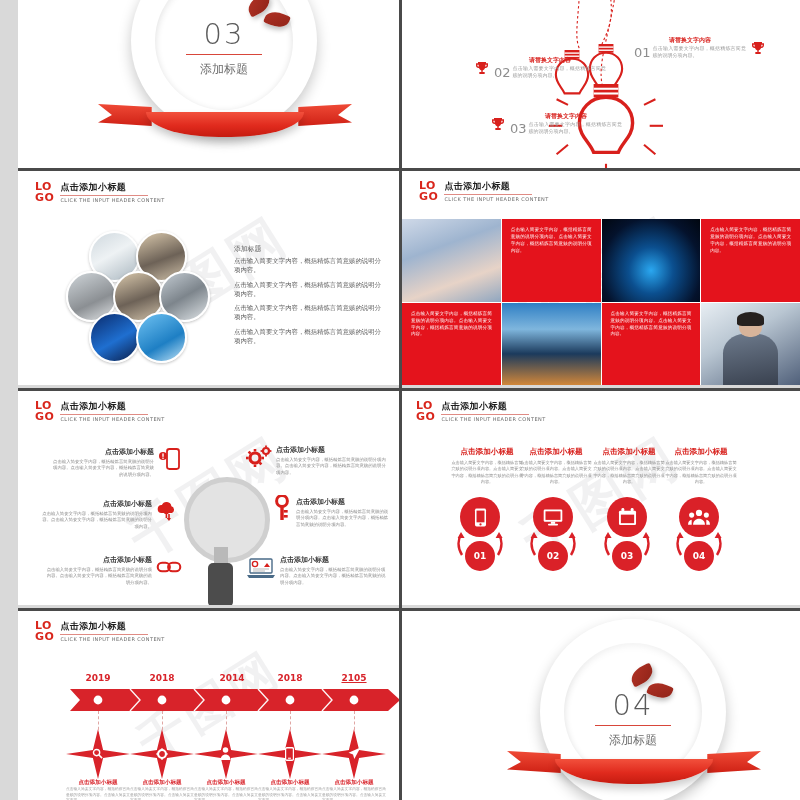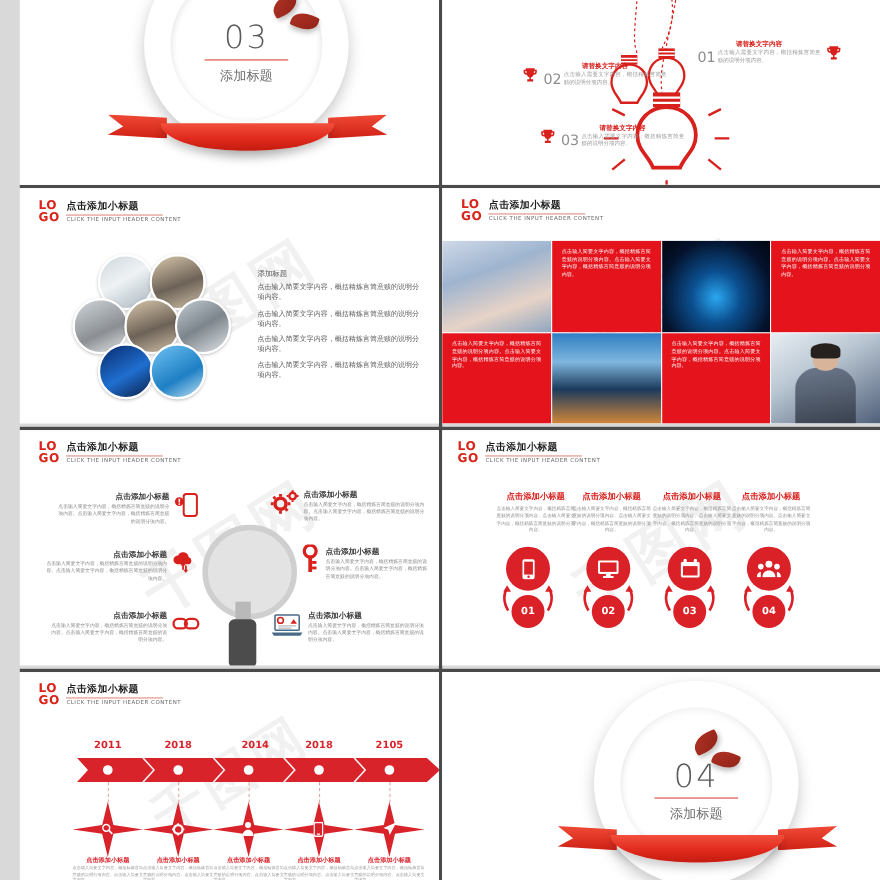--- a/index.html
+++ b/index.html
@@ -544,25 +544,25 @@
         <path d="M188 0 L198 11 L188 22"></path>
             <path d="M252 0 L262 11 L252 22"></path>
       </g>
       <circle cx="28" cy="11" r="4.4" fill="#fff"></circle>
           <circle cx="92" cy="11" r="4.4" fill="#fff"></circle>
       <circle cx="156" cy="11" r="4.4" fill="#fff"></circle>
           <circle cx="220" cy="11" r="4.4" fill="#fff"></circle>
       <circle cx="284" cy="11" r="4.4" fill="#fff"></circle>
     </svg>
 
-    <div class="yr" style="left:50px;top:62px;width:60px;font-size:9px;">2011</div>
+    <div class="yr" style="left:50px;top:62px;width:60px;font-size:9px;">2019</div>
     <div class="yr" style="left:114px;top:62px;width:60px;font-size:9px;">2018</div>
     <div class="yr" style="left:184px;top:62px;width:60px;font-size:9px;">2014</div>
     <div class="yr" style="left:242px;top:62px;width:60px;font-size:9px;">2018</div>
-    <div class="yr" style="left:306px;top:62px;width:60px;font-size:9px;">2105</div>
+    <div class="yr" style="left:306px;top:62px;width:60px;font-size:9px;text-decoration:underline;">2105</div>
 
     <div class="dash" style="left:80px;top:100px;height:24px;"></div>
     <div class="dash" style="left:144px;top:100px;height:24px;"></div>
     <div class="dash" style="left:208px;top:100px;height:24px;"></div>
     <div class="dash" style="left:272px;top:100px;height:24px;"></div>
     <div class="dash" style="left:336px;top:100px;height:24px;"></div>
 
     <div class="star" style="left:48px;top:118px;width:64px;height:50px;"></div>
     <svg width="11" height="11" viewBox="0 0 12 12" style="position:absolute;left:74px;top:137px;">
           <circle cx="5" cy="5" r="3.4" fill="none" stroke="#fff" stroke-width="1.5"></circle>

